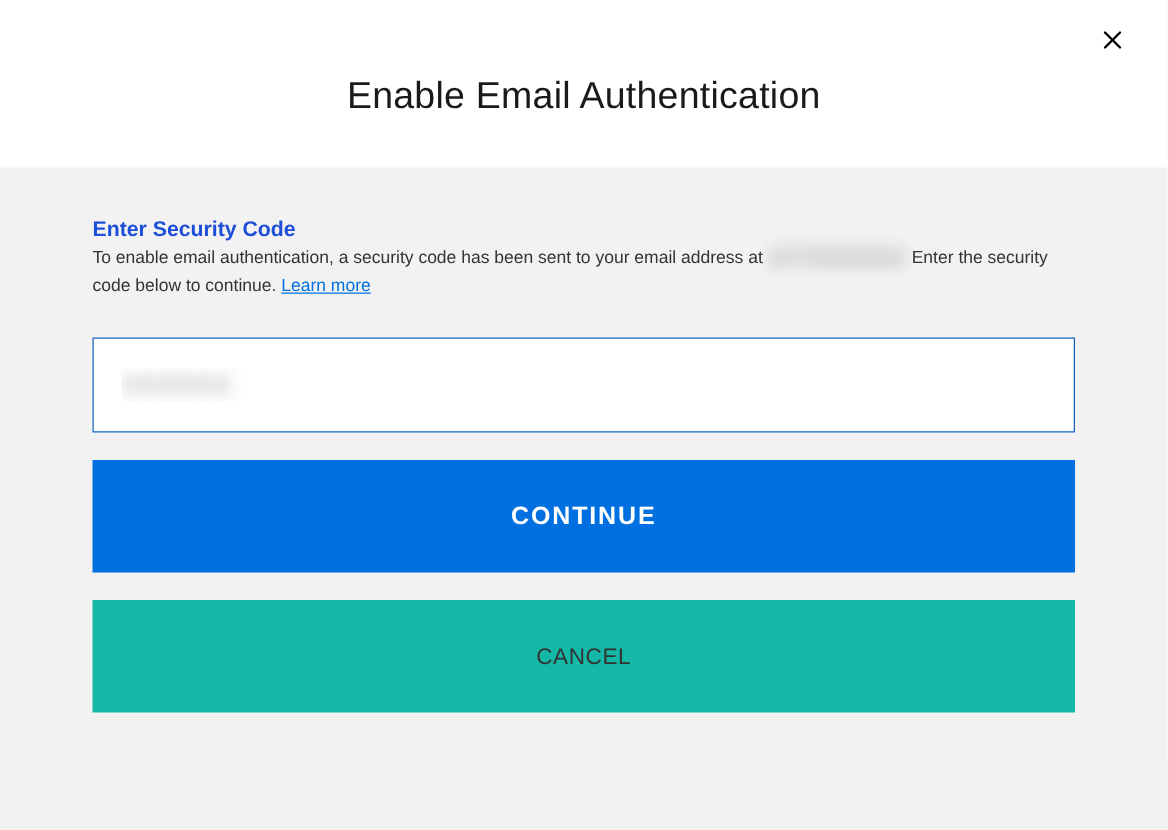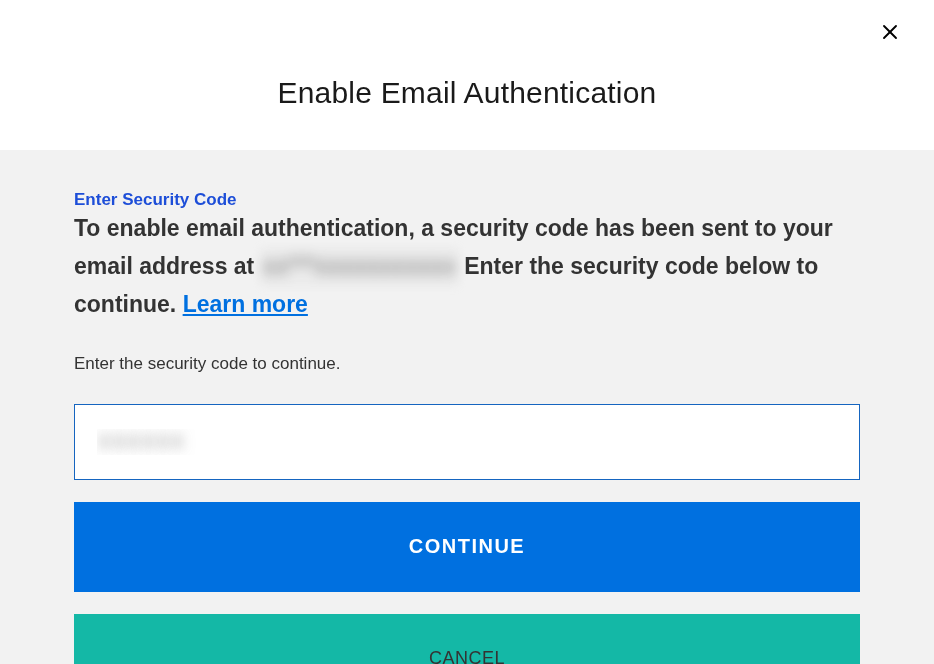--- a/index.html
+++ b/index.html
@@ -25,43 +25,43 @@
       display: flex;
       align-items: center;
       justify-content: center;
     }
     .close-btn svg {
       width: 18px;
       height: 18px;
     }
     .header-area {
       background: #ffffff;
-      padding-top: 76px;
+      padding-top: 60px;
       padding-bottom: 40px;
       text-align: center;
     }
     .dialog-title {
       font-size: 30px;
       font-weight: 400;
       color: #1a1a1a;
       letter-spacing: 0.2px;
     }
     .content-area {
       background: #f2f2f2;
       padding: 40px 74px 60px 74px;
       min-height: 540px;
     }
     .section-title {
       font-size: 17px;
       font-weight: 700;
       color: #1d4ed8;
     }
     .description {
-      font-size: 23px;
-      font-weight: 700;
+      font-size: 14px;
+      font-weight: 400;
       color: #333333;
       line-height: 1.65;
       margin-bottom: 30px;
     }
     .blurred-email {
       display: inline-block;
       color: transparent;
       text-shadow: 0 0 10px rgba(80,80,80,0.6);
       user-select: none;
       filter: blur(4px);
@@ -135,21 +135,20 @@
   <h1 class="dialog-title">Enable Email Authentication</h1>
 </div>
 
 <div class="content-area">
   <div class="section-title">Enter Security Code</div>
 
   <div class="description">
     <span>To enable email authentication, a security code has been sent to your email address at </span><span class="blurred-email">xx***xxxxxxxxxxx</span><span> Enter the security code below to continue. </span><a class="learn-more">Learn more</a>
   </div>
 
-  <div class="prompt-text">Enter the security code to continue.</div>
 
   <input type="text" class="code-input code-input-blurred" value="XXXXXX" style="">
 
   <button class="btn btn-primary">
     <span>CONTINUE</span>
   </button>
 
   <button class="btn btn-secondary">
     <span>CANCEL</span>
   </button>

